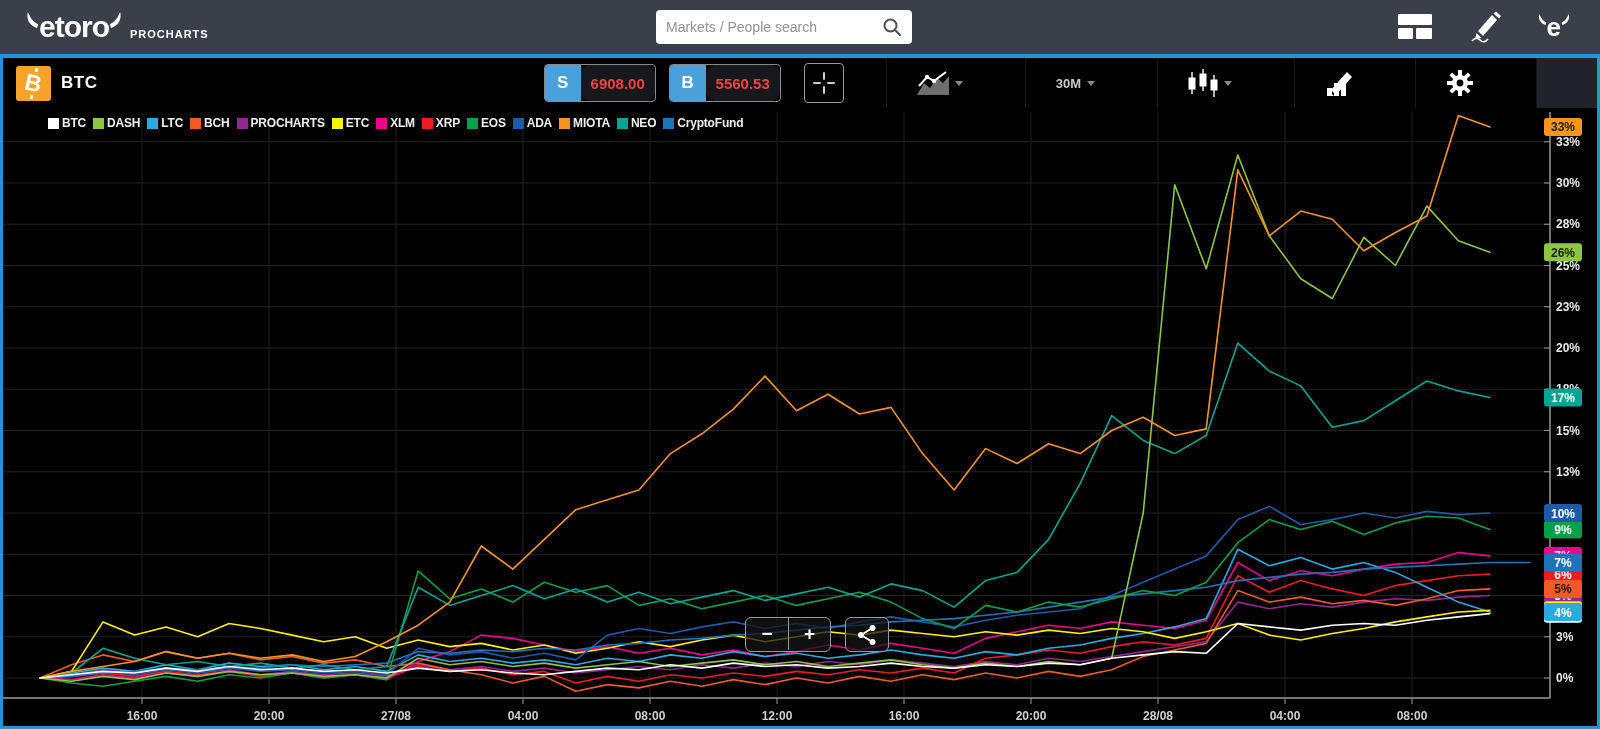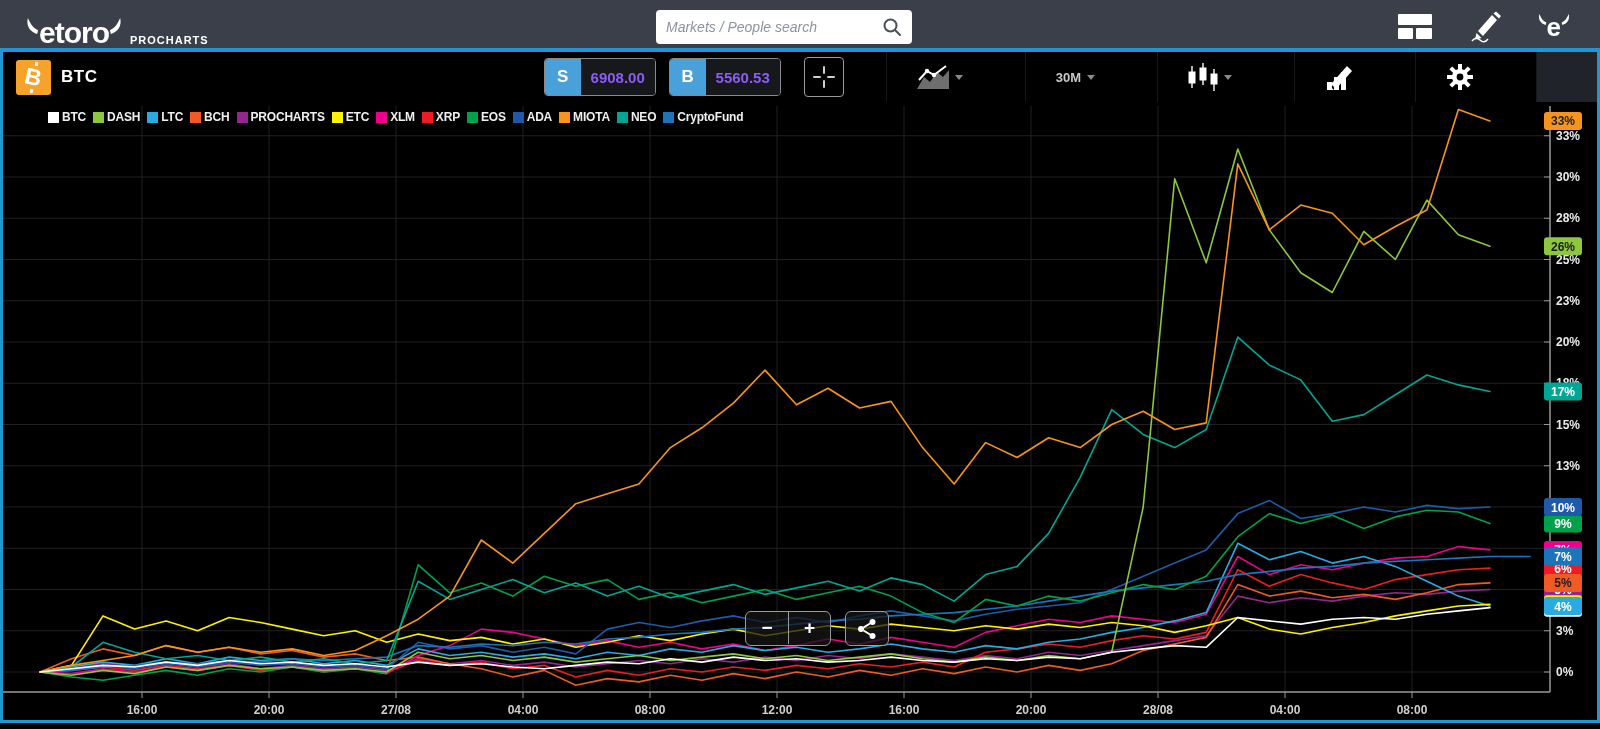--- a/index.html
+++ b/index.html
@@ -1,30 +1,30 @@
 <!DOCTYPE html>
 <html><head>
 <meta charset="utf-8">
 <style>
   * { margin:0; padding:0; box-sizing:border-box; }
   html,body { width:1600px; height:729px; background:#000; overflow:hidden;
     font-family:"Liberation Sans","DejaVu Sans",sans-serif; }
 
   
-  .topbar { position:relative; width:1600px; height:48px; background:#3b3f4a;
-    display:flex; }
+  .topbar { position:relative; width:1600px; height:54px; background:#3b3f4a;
+    display:flex; align-items:center; }
   .logo-wrap { display:flex; align-items:flex-end; margin-left:26px; cursor:pointer; }
   .logo-main { display:flex; align-items:flex-start; }
   .logo-text { color:#fff; font-size:30px; font-weight:bold; letter-spacing:-1px; line-height:30px; }
   .logo-sub { color:#fff; font-size:11px; font-weight:bold; letter-spacing:1px; margin-left:8px; margin-bottom:2px; }
   .horn { width:13px; height:16px; }
   .searchbox { position:absolute; left:656px; top:10px; width:256px; height:34px;
     background:#fff; border-radius:4px; display:flex; align-items:center; padding:0 10px; }
   .searchbox input { flex:1; border:none; outline:none; font-size:14px; color:#333;
-    font-family:"Liberation Sans","DejaVu Sans",sans-serif; background:transparent;font-style:italic; }
+    font-family:"Liberation Sans","DejaVu Sans",sans-serif; background:transparent; }
   .searchbox input::placeholder { color:#8c93a0; }
   .topbar-icons { position:absolute; right:30px; top:0; height:54px; display:flex; align-items:center; gap:36px; }
   .layout-icon { width:34px; height:26px; display:grid; grid-template-columns:1fr 1fr;
     grid-template-rows:11px 11px; gap:3px; cursor:pointer; }
   .layout-icon div { background:#fff; border-radius:1px; }
   .layout-icon .top { grid-column:1 / 3; }
   .icon-btn { cursor:pointer; display:flex; align-items:center; justify-content:center; }
   .etoro-mark { display:flex; align-items:flex-start; }
   .etoro-mark span { color:#fff; font-size:26px; font-weight:bold; line-height:26px; }
   .horn-s { width:9px; height:11px; }
@@ -37,22 +37,22 @@
     position:relative; display:flex; align-items:center; justify-content:center; }
   .sym-icon b { color:#fff; font-size:23px; font-weight:bold; transform:rotate(12deg); line-height:23px; }
   .sym-icon i { position:absolute; width:2.5px; height:4px; background:#fff; transform:rotate(12deg); }
   .sym-icon i.t { top:2px; left:19px; } .sym-icon i.b { bottom:2px; left:14px; }
   .sym-title { color:#fff; font-size:17px; font-weight:bold; margin-left:10px; letter-spacing:0.5px; }
   .header-controls { margin-left:auto; display:flex; align-items:center; height:50px; }
   .trade-btn { display:flex; height:38px; border:1px solid #8a8a8a; border-radius:4px;
     overflow:hidden; cursor:pointer; margin-right:13px; }
   .trade-btn .side { width:36px; background:#4aa0d9; color:#fff; font-size:17px; font-weight:bold;
     display:flex; align-items:center; justify-content:center; }
-  .trade-btn .price { width:74px; background:#17181b; color:#8b5cf6; font-size:15px; font-weight:bold;
-    display:flex; align-items:center; justify-content:center; }
+  .trade-btn .price { width:74px; background:#17181b; color:#ef4444; font-size:15px; font-weight:bold;
+    display:flex; align-items:center; justify-content:center;border-radius:9px; }
   .crosshair-btn { width:40px; height:40px; border:1.5px solid #9a9a9a; border-radius:4px;
     display:flex; align-items:center; justify-content:center; cursor:pointer; margin:0 10px; }
   .tool-btn { height:50px; padding:0 30px; display:flex; align-items:center; gap:6px;
     cursor:pointer; border-left:1px solid #17181a;margin-left:32px; }
   .tool-btn .lbl { color:#c9c9c9; font-size:13px; font-weight:bold; }
   .caret { width:0; height:0; border-left:4px solid transparent; border-right:4px solid transparent;
     border-top:5px solid #8a8a8a; }
   .tool-btn.expand { background:#202329; width:54px; justify-content:center; }
 
   .chart-area { position:relative; width:1594px; height:618px; background:#000; }

